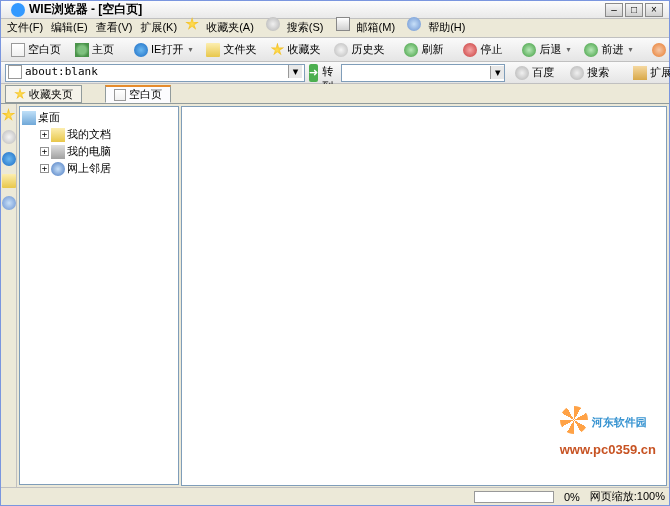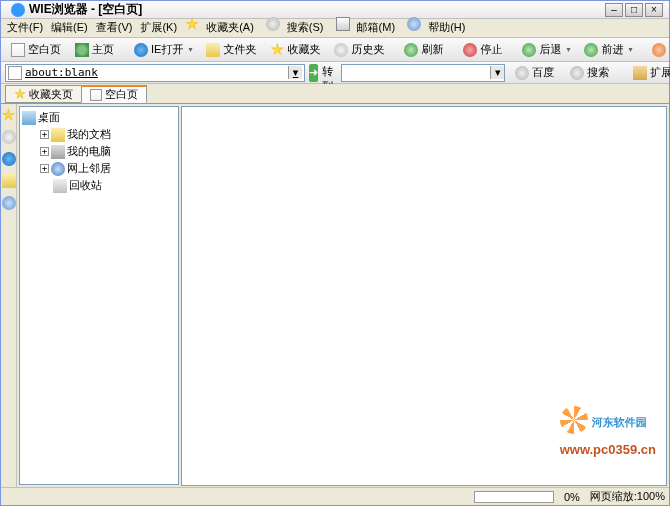--- a/index.html
+++ b/index.html
@@ -11,30 +11,30 @@
 .winctrl{display:flex;gap:2px;}
 .winctrl span{width:18px;height:14px;border:1px solid #8a8a8a;background:linear-gradient(#f5f5f5,#d0d0d0);display:flex;align-items:center;justify-content:center;font-size:10px;font-family:Arial;cursor:pointer;}
 .menubar{height:19px;background:#ece9d8;display:flex;align-items:flex-end;padding:0 2px;border-bottom:1px solid #c0c0c0;}
 .menubar span{padding:2px 4px;color:#000;cursor:pointer;white-space:nowrap;}
 .toolbar{height:24px;background:linear-gradient(#fafafa,#e5e5e5);display:flex;align-items:center;padding:0 4px;border-bottom:1px solid #c0c0c0;gap:2px;}
 .tbtn{display:flex;align-items:center;gap:3px;padding:2px 5px;cursor:pointer;border:1px solid transparent;white-space:nowrap;}
 .tico{width:14px;height:14px;display:inline-block;}
 .tsep{width:1px;height:18px;background:#b0b0b0;margin:0 2px;}
 .dd{font-size:8px;color:#666;margin-left:2px;}
 .addrbar{height:22px;background:linear-gradient(#fafafa,#e5e5e5);display:flex;align-items:center;padding:0 4px;border-bottom:1px solid #c0c0c0;gap:4px;}
-.addrfield{flex:0 0 300px;height:18px;border:1px solid #7f9db9;background:#fff;display:flex;align-items:center;padding:0 2px;font-family:monospace;text-decoration:underline;}
+.addrfield{flex:0 0 300px;height:18px;border:1px solid #7f9db9;background:#fff;display:flex;align-items:flex-start;padding:0 2px;font-family:monospace;}
 .addrfield .pgi{width:14px;height:14px;background:#fff;border:1px solid #999;margin-right:3px;}
 .addrfield input{border:none;flex:1;font-size:11px;font-family:monospace;outline:none;}
 .addrfield .dpd{width:14px;text-align:center;cursor:pointer;background:#e8e8e8;border-left:1px solid #999;}
 .gobtn{width:18px;height:18px;background:#4caf50;border-radius:2px;display:flex;align-items:center;justify-content:center;color:#fff;cursor:pointer;}
 .golbl{margin-right:4px;margin-top:13px;}
 .srch{flex:1;height:18px;border:1px solid #7f9db9;background:#fff;display:flex;align-items:center;}
 .srch input{border:none;flex:1;outline:none;padding:0 3px;}
 .srch .dpd{width:14px;text-align:center;cursor:pointer;background:#e8e8e8;border-left:1px solid #999;}
-.tabbar{height:20px;background:#ece9d8;display:flex;align-items:flex-end;padding:0 4px;border-bottom:1px solid #919b9c;}
+.tabbar{height:20px;background:#ece9d8;display:flex;align-items:flex-end;padding:0 4px;border-bottom:1px solid #919b9c;gap:24px;}
 .tab{height:18px;padding:2px 8px;border:1px solid #919b9c;background:#f5f3ea;display:flex;align-items:center;gap:3px;cursor:pointer;font-size:11px;margin-right:-1px;}
 .tab.active{background:#fcfcfe;border-bottom:1px solid #fcfcfe;border-top:2px solid #e68b2c;z-index:2;}
 .tabico{width:12px;height:12px;}
 .body{flex:1;display:flex;background:#ece9d8;overflow:hidden;}
 .sidebar{width:16px;background:#ece9d8;border-right:1px solid #c0c0c0;display:flex;flex-direction:column;align-items:center;padding-top:4px;gap:8px;}
 .sidebar .sico{width:14px;height:14px;cursor:pointer;}
 .treepane{width:160px;background:#fff;border:1px solid #7f9db9;margin:2px;overflow:auto;}
 .tree{padding:2px;}
 .tnode{display:flex;align-items:center;gap:2px;padding:1px 0;cursor:pointer;white-space:nowrap;}
 .tnode .exp{width:9px;height:9px;border:1px solid #919191;text-align:center;line-height:7px;font-size:9px;font-family:monospace;color:#000;}
@@ -210,25 +210,20 @@
         <div class="tnode child">
             <span class="exp">+</span>
             <span class="nico i-pc"></span>
             <span>我的电脑</span>
           </div>
         <div class="tnode child">
             <span class="exp">+</span>
             <span class="nico i-net"></span>
             <span>网上邻居</span>
           </div>
-        <div class="tnode child">
-            <span style="width:11px;display:inline-block"></span>
-            <span class="nico i-bin"></span>
-            <span>回收站</span>
-          </div>
       </div>
     </div>
     <div class="content">
       <div class="watermark">
         <span class="wlogo"></span><span>河东软件园</span><br>
         <span class="url">www.pc0359.cn</span>
       </div>
     </div>
   </div>
 

